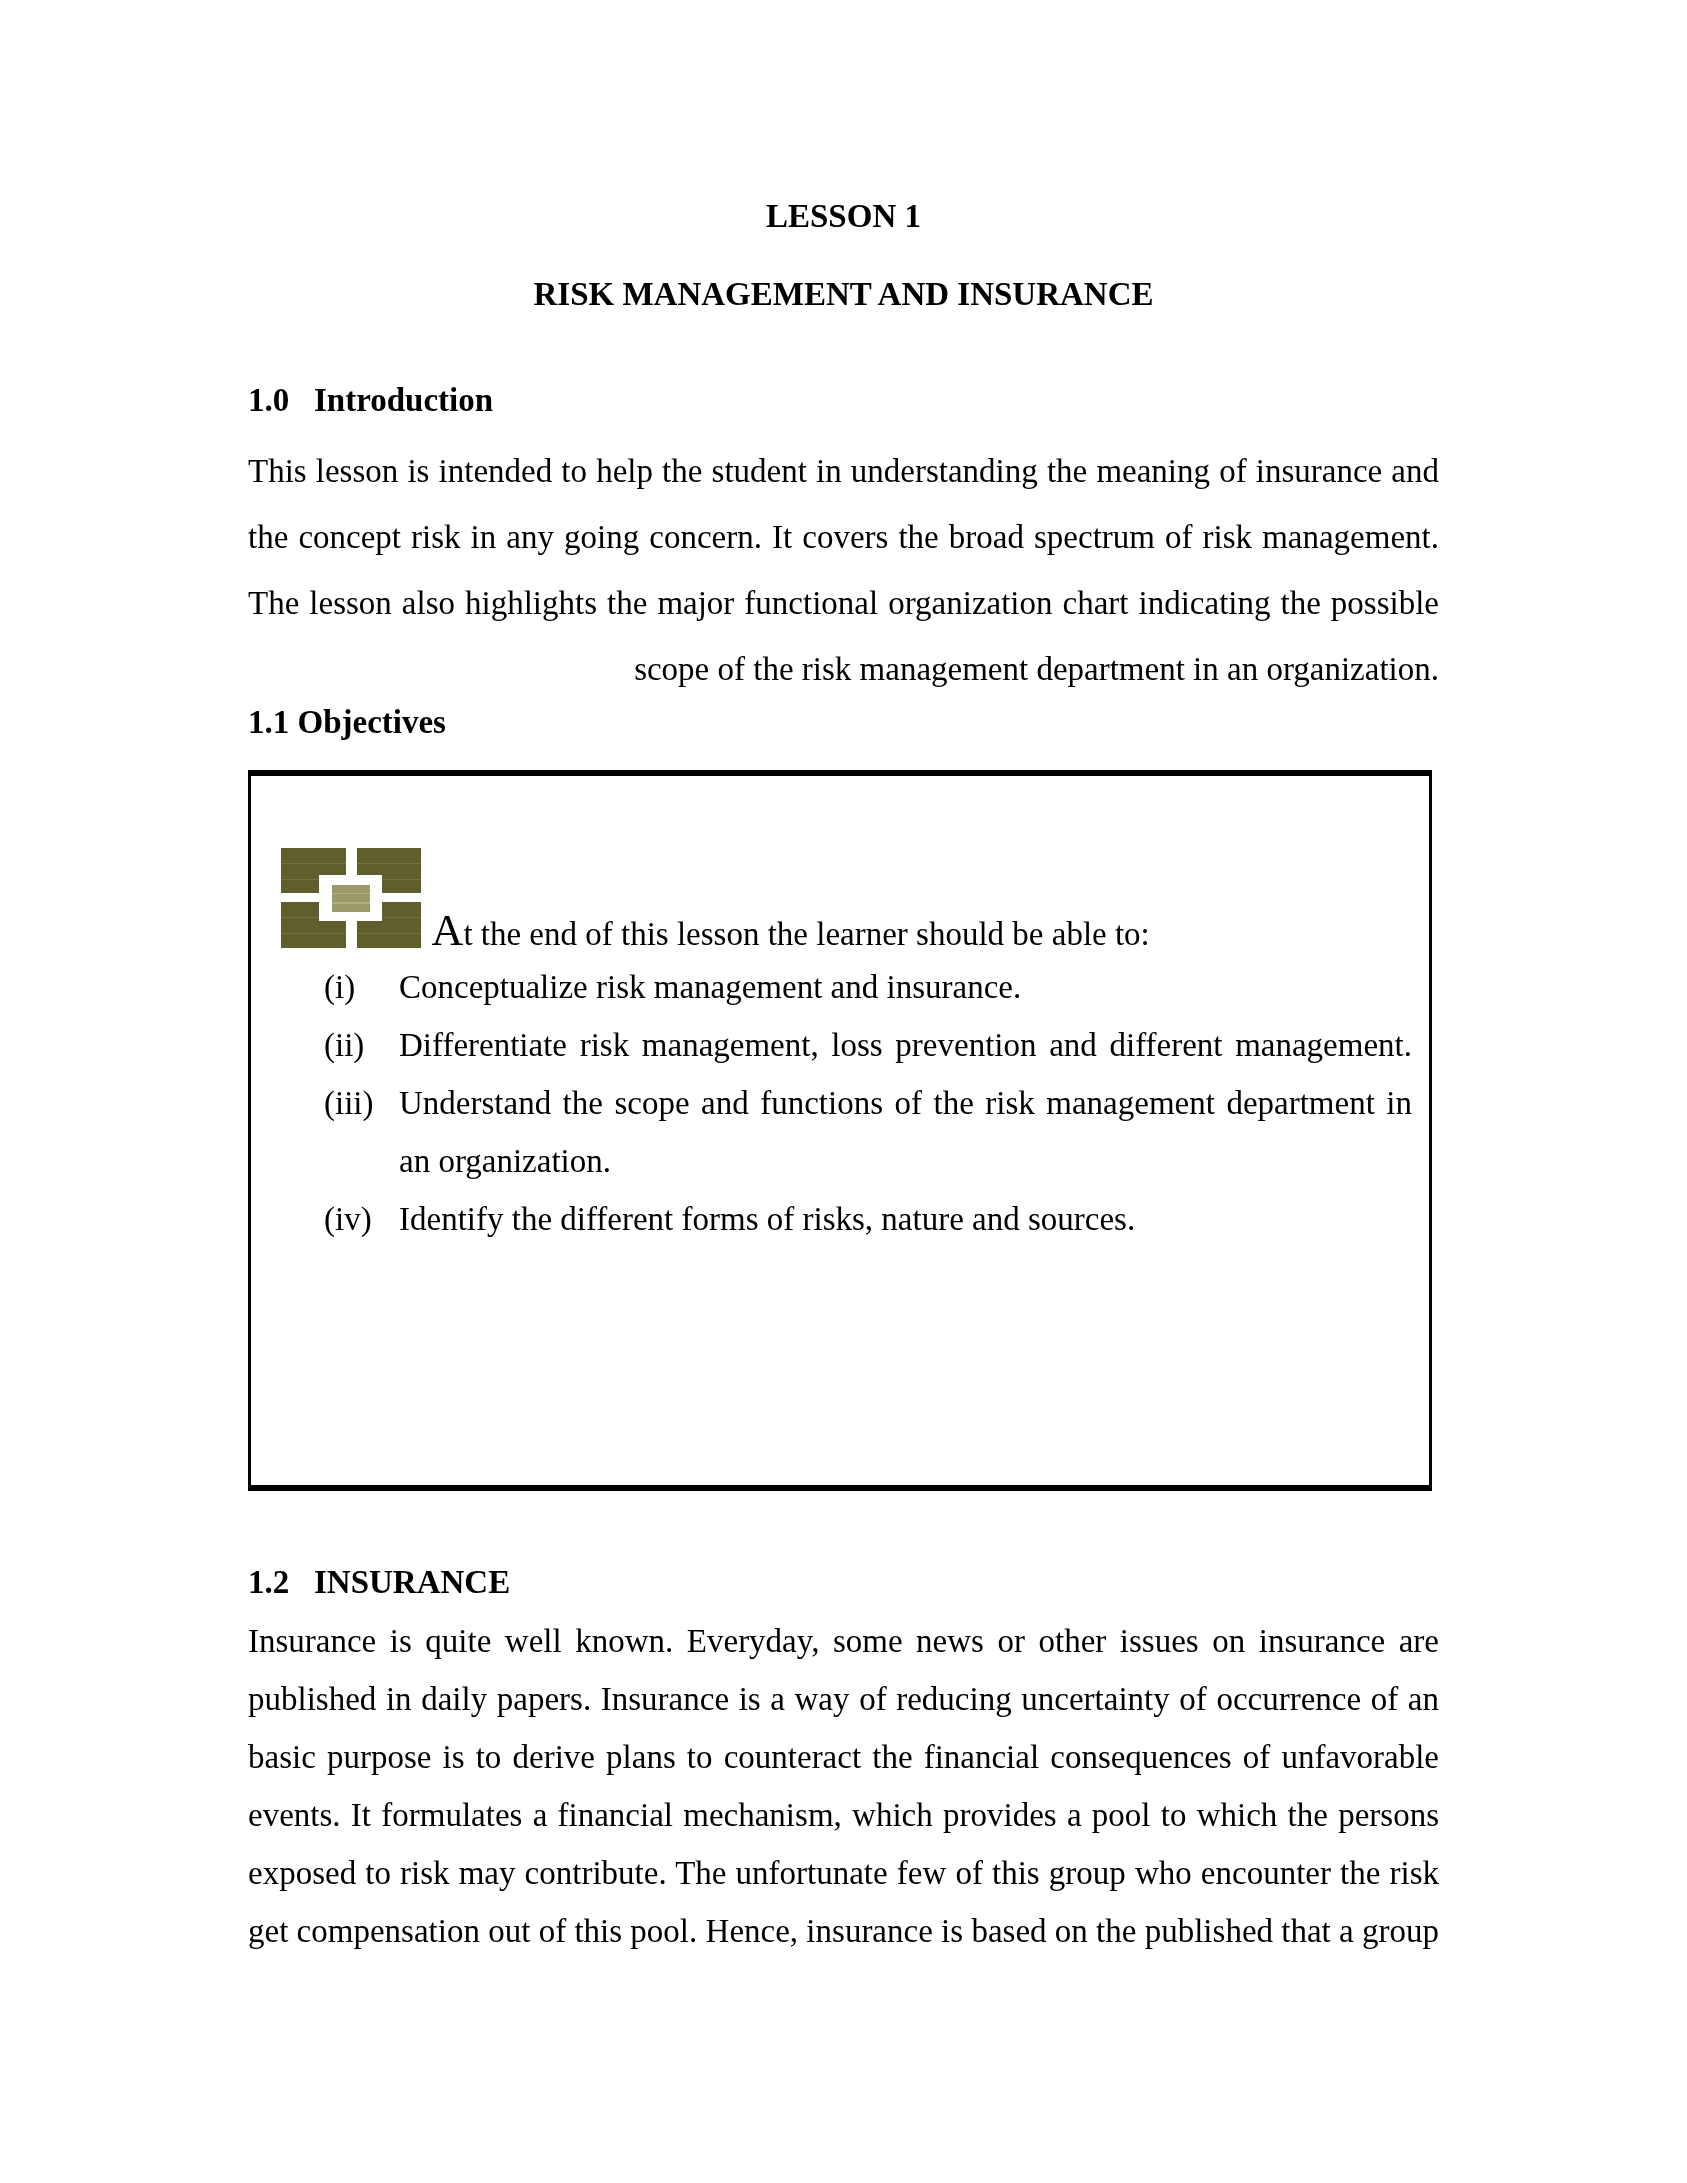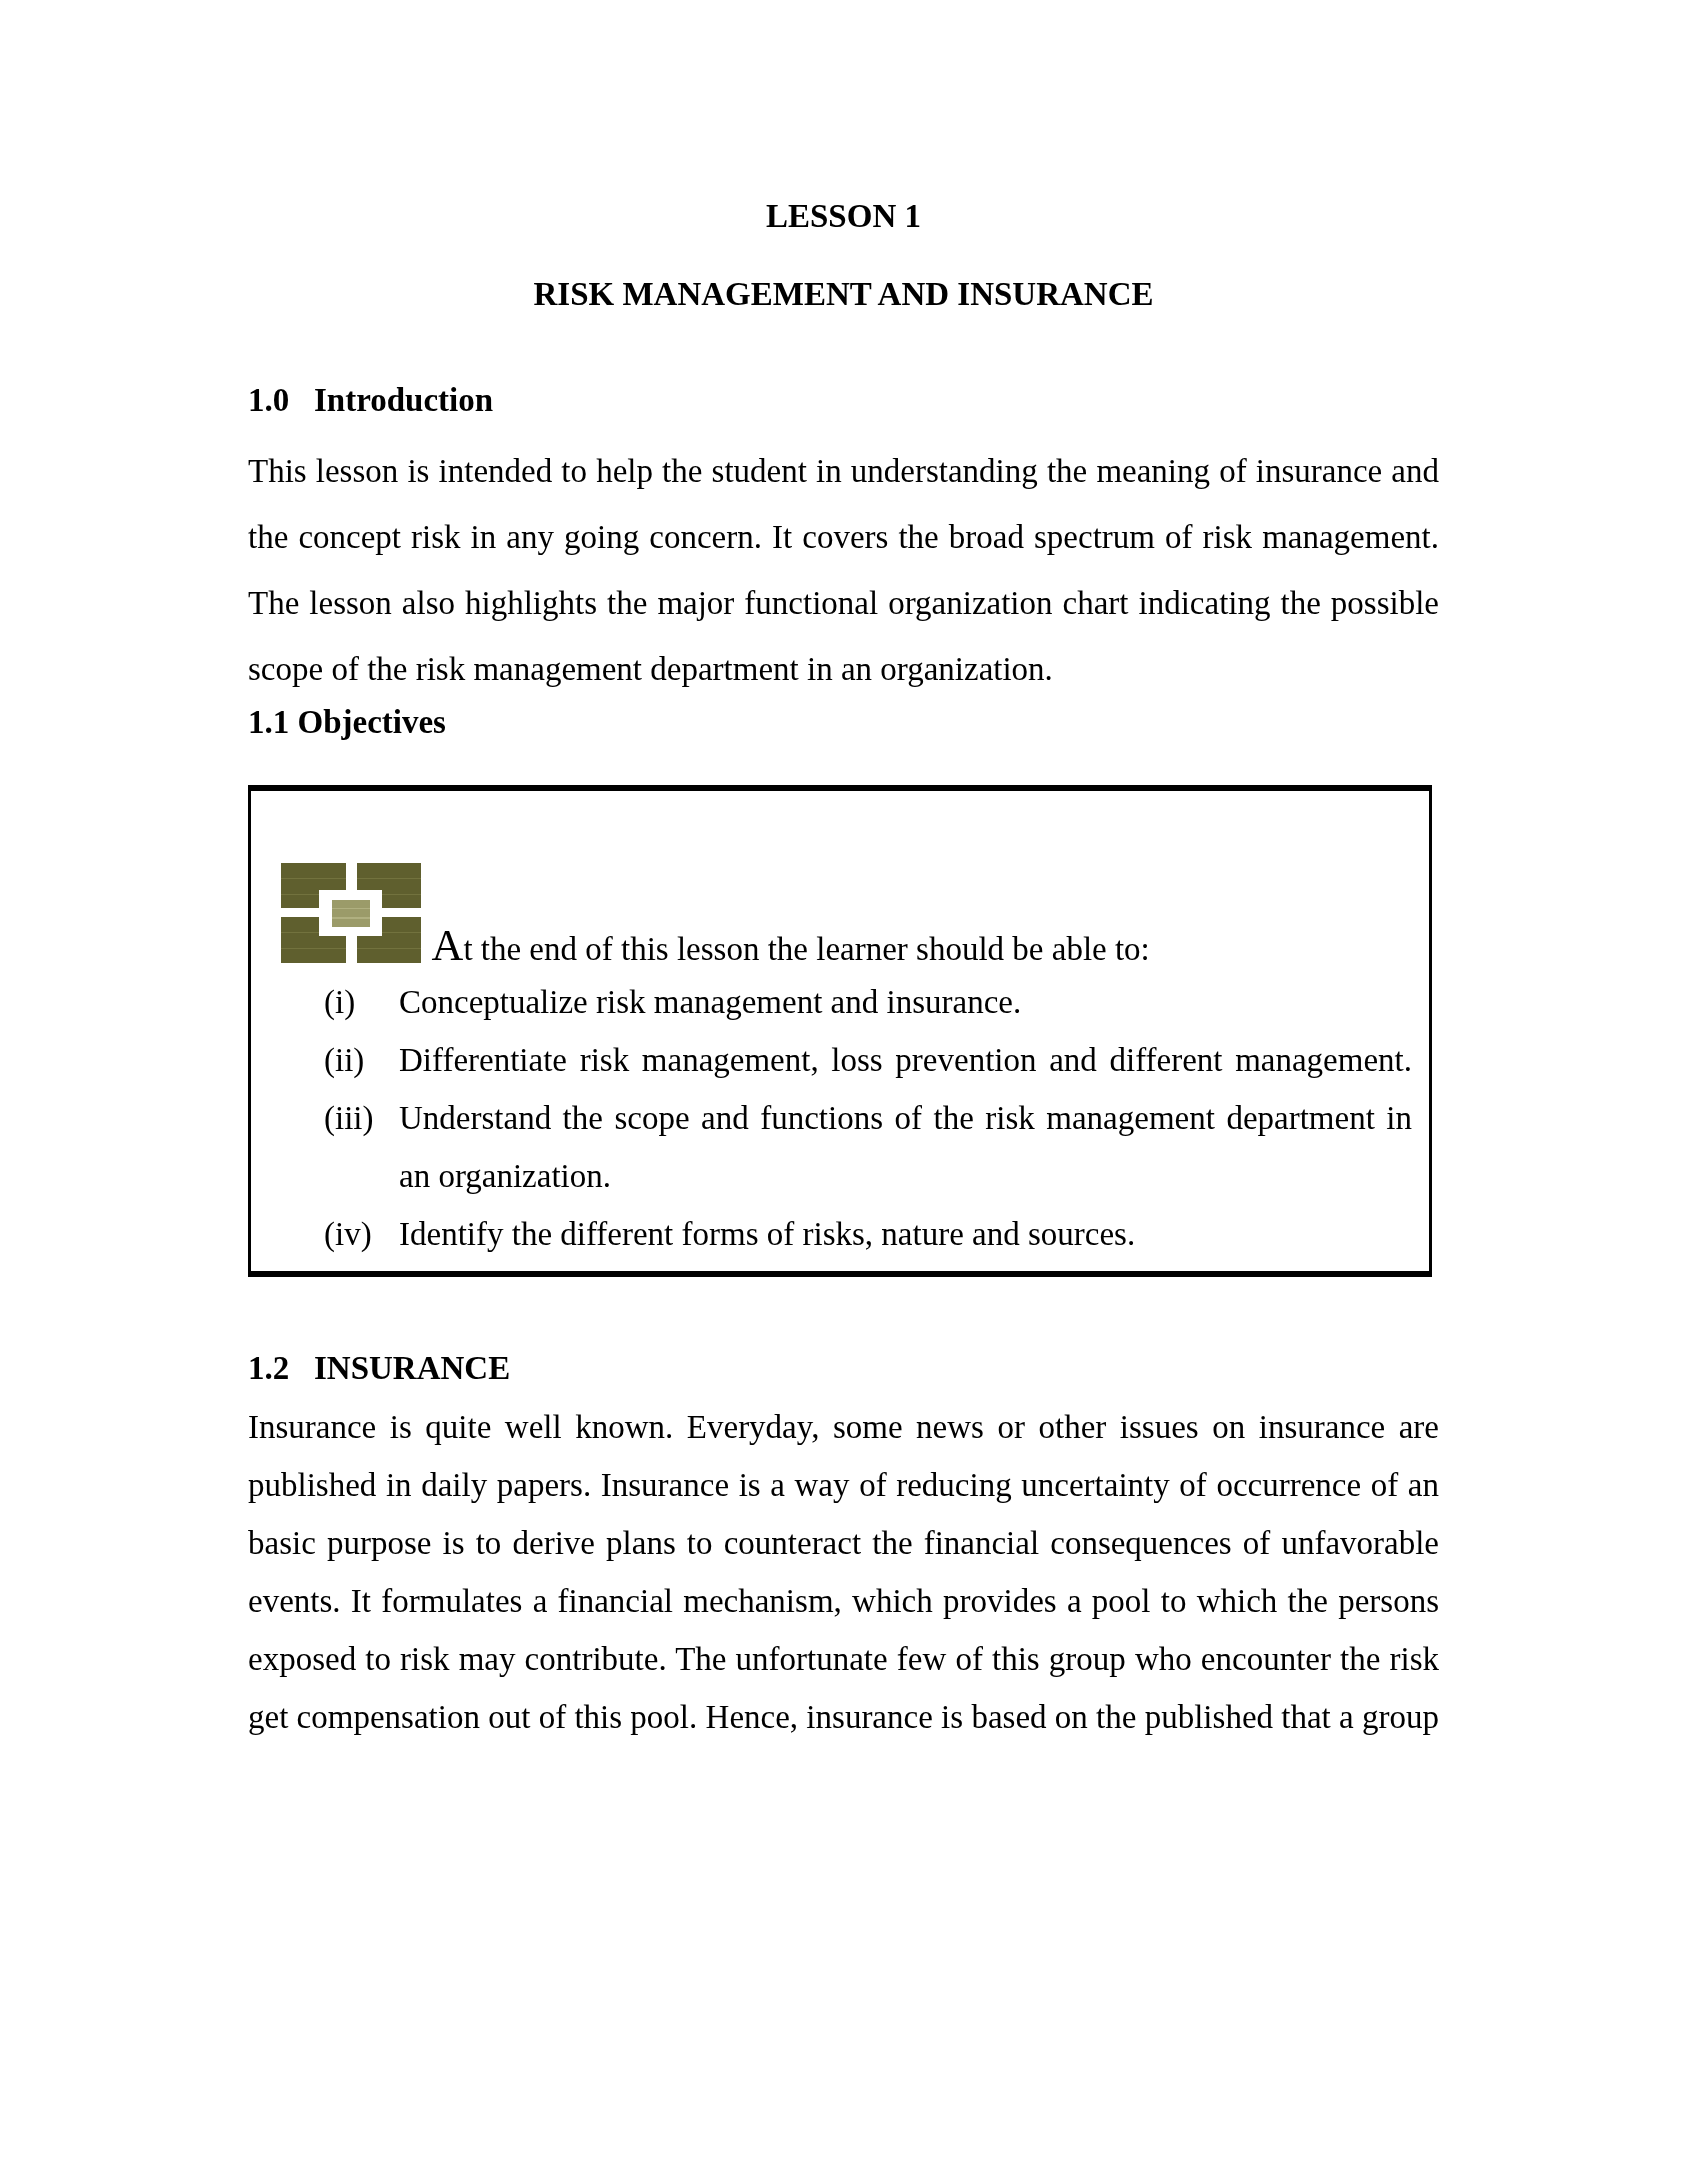--- a/index.html
+++ b/index.html
@@ -35,31 +35,31 @@
     line-height: 41px;
     white-space: pre;
   }
   .h-intro { margin-top: 65px; }
   .h-obj   { margin-top: 0; }
   .h-ins   { margin-top: 71px; }
 
   
   .para-intro { margin-top: 17px; line-height: 66px; }
   .para-ins   { margin-top: 8.6px; line-height: 58px; }
-  .ln { text-align: left; }
+  .ln { text-align: right; }
   .ln.jl {
     text-align: justify;
     text-align-last: justify;
   }
 
   
   .obj-box {
-    margin-top: 42px;
+    margin-top: 27px;
     width: 1184px;
-    height: 492px;
+    height: 721px;
     box-sizing: border-box;
     border: 3.3px solid #000000;
     border-top-width: 6px;
     border-bottom-width: 6px;
     padding: 0 17px 0 30px;
   }
   .obj-header {
     margin-top: 72px;
     display: flex;
     align-items: flex-end;

